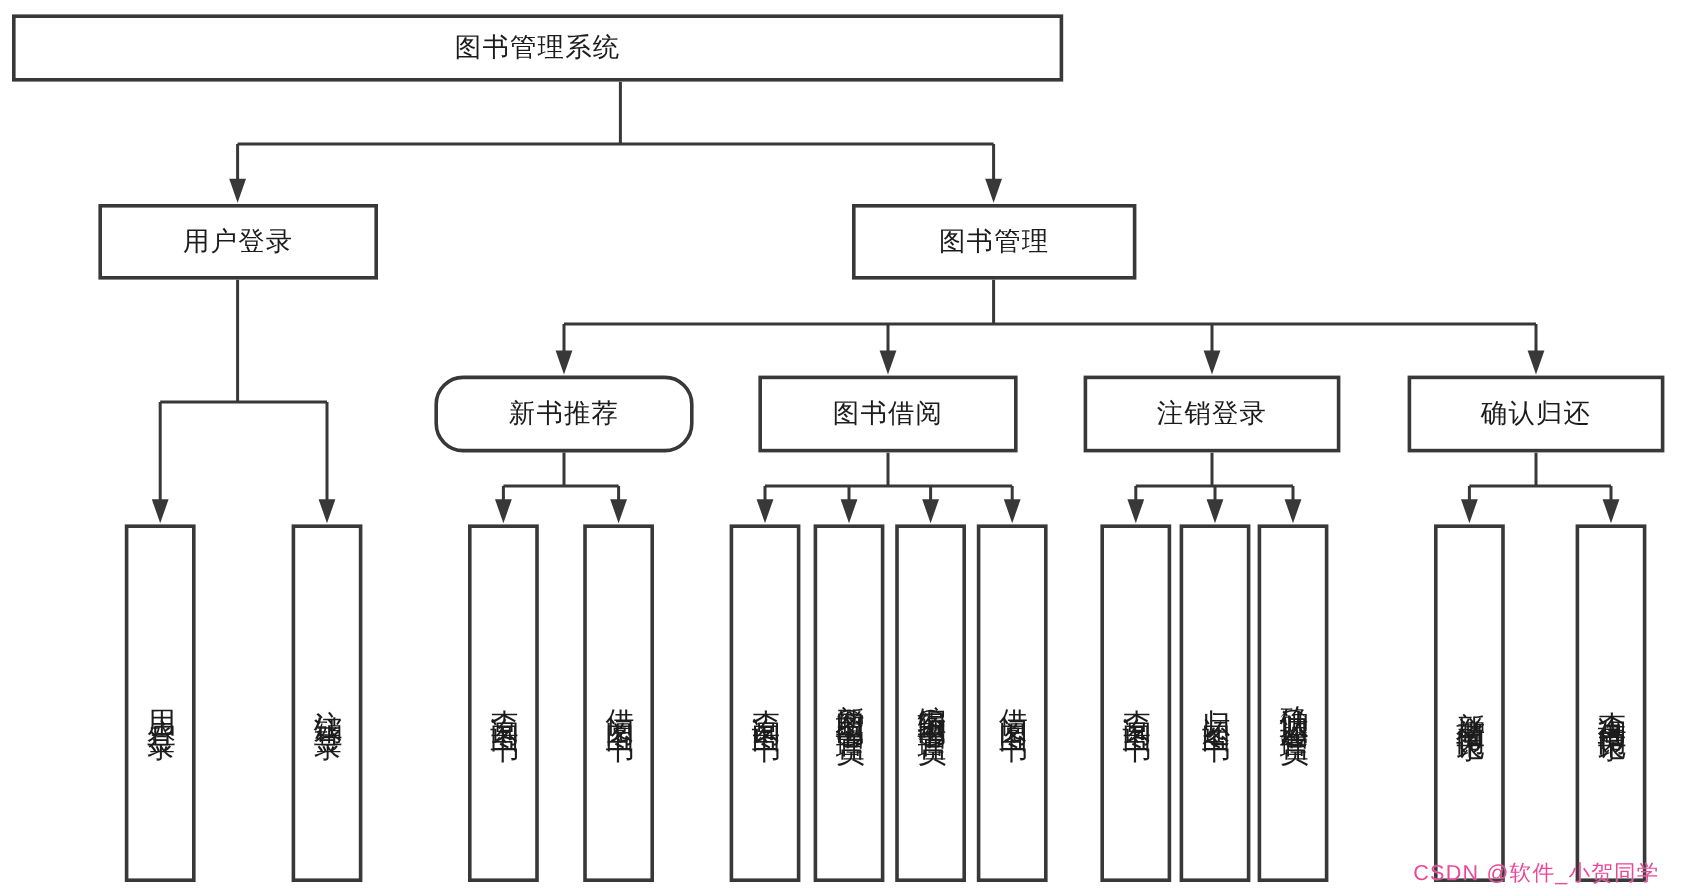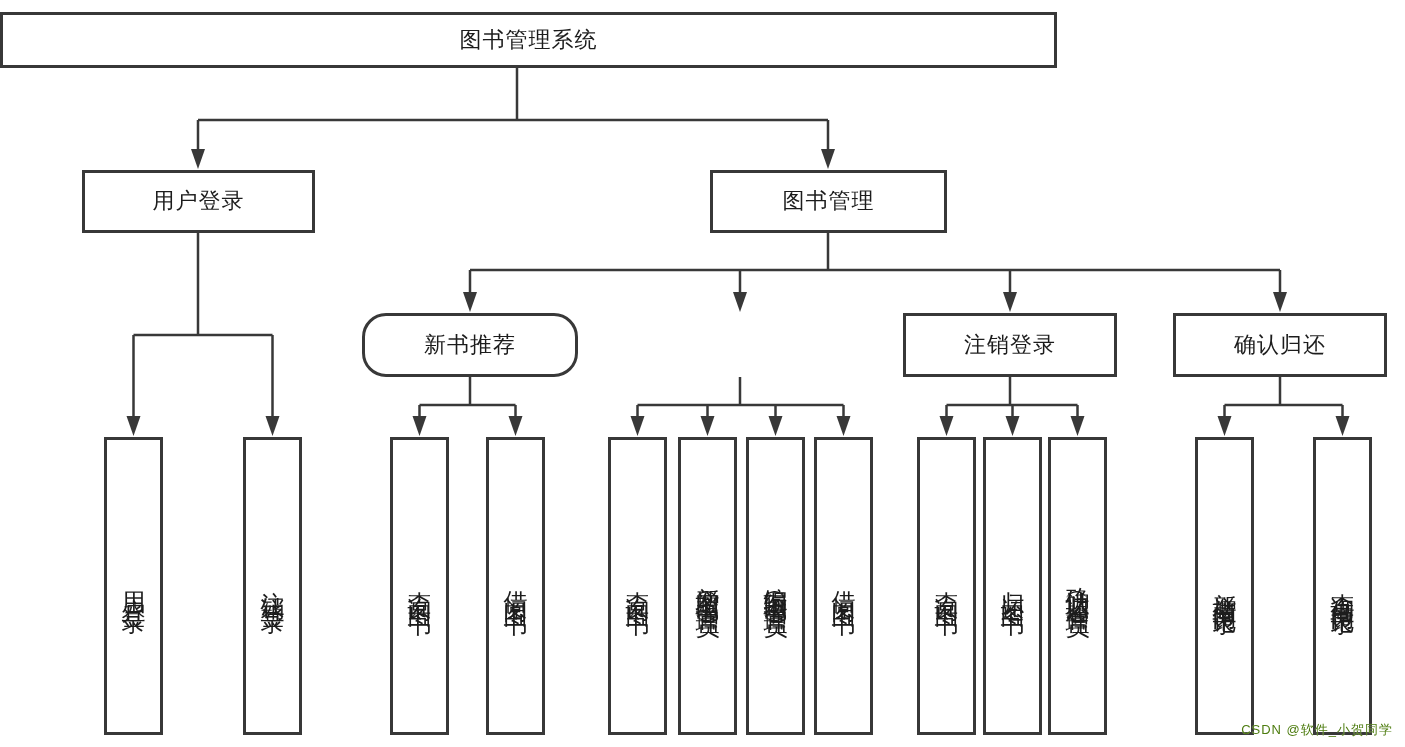--- a/index.html
+++ b/index.html
@@ -25,21 +25,21 @@
     border: 3px solid #383838;
     display: flex;
     align-items: center;
     justify-content: center;
     font-size: 22px;
     letter-spacing: 1px;
     text-align: center;
     line-height: 1.2;
     color: #1c1c1c;
   }
-  .root-node    { left: 0;  top: 12px;  width: 1057px; height: 56px; }
+  .root-node    { left: 10px;  top: 12px;  width: 876px; height: 56px; }
   .n-user-login { left: 82px;  top: 170px; width: 233px;  height: 63px; }
   .n-book-mgmt  { left: 710px; top: 170px; width: 237px;  height: 63px; }
   .lvl2 { top: 313px; height: 64px; }
   .n-new-book   { left: 362px;  width: 216px; border-radius: 24px; }
   .n-borrow     { left: 632px;  width: 216px; }
   .n-current    { left: 903px;  width: 214px; }
   .n-record     { left: 1173px; width: 214px; }
   .leaf {
     top: 437px;
     width: 59px;
@@ -59,24 +59,24 @@
   .lf-6  { left: 678px; }
   .lf-7  { left: 746px; }
   .lf-8  { left: 814px; }
   .lf-9  { left: 917px; }
   .lf-10 { left: 983px; }
   .lf-11 { left: 1048px; }
   .lf-12 { left: 1195px; }
   .lf-13 { left: 1313px; }
   .watermark {
     position: absolute;
-    right: 12px;
+    right: 22px;
     bottom: 8px;
-    font-size: 13px;
-    color: #4d7c0f;
+    font-size: 18px;
+    color: #ec4899;
     letter-spacing: 1px;
     z-index: 5;
     text-shadow: 0 0 1px rgba(255,255,255,.6);
   }
 </style>
 </head>
 <body>
 
 <div class="canvas">
 
@@ -124,20 +124,21 @@
       <polygon points="1335.5,416 1349.5,416 1342.5,436"></polygon>
     </g>
   </svg>
 
   <div class="node root-node">图书管理系统</div>
 
   <div class="node n-user-login">用户登录</div>
   <div class="node n-book-mgmt">图书管理</div>
 
   <div class="node lvl2 n-new-book">新书推荐</div>
+  <div class="node lvl2 n-borrow">图书借阅</div>
   <div class="node lvl2 n-current">注销登录</div>
   <div class="node lvl2 n-record">确认归还</div>
 
   <div class="node leaf lf-1">用户登录</div>
   <div class="node leaf lf-2">注销登录</div>
 
   <div class="node leaf lf-3">查询图书</div>
   <div class="node leaf lf-4">借阅图书</div>
 
   <div class="node leaf lf-5">查询图书</div>

